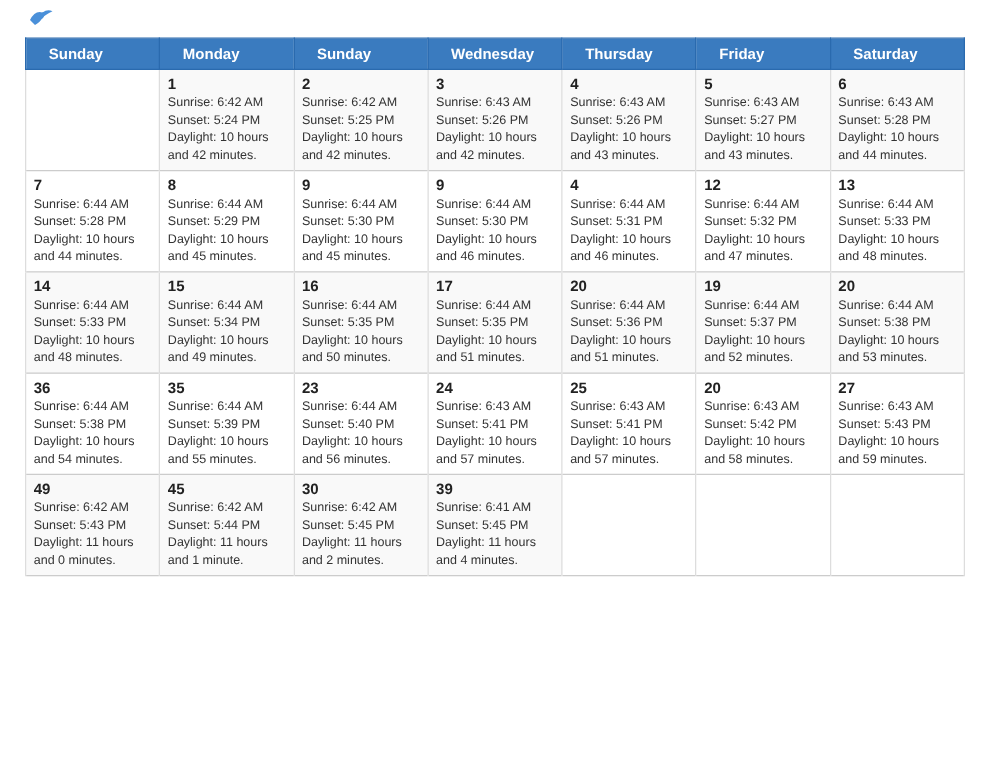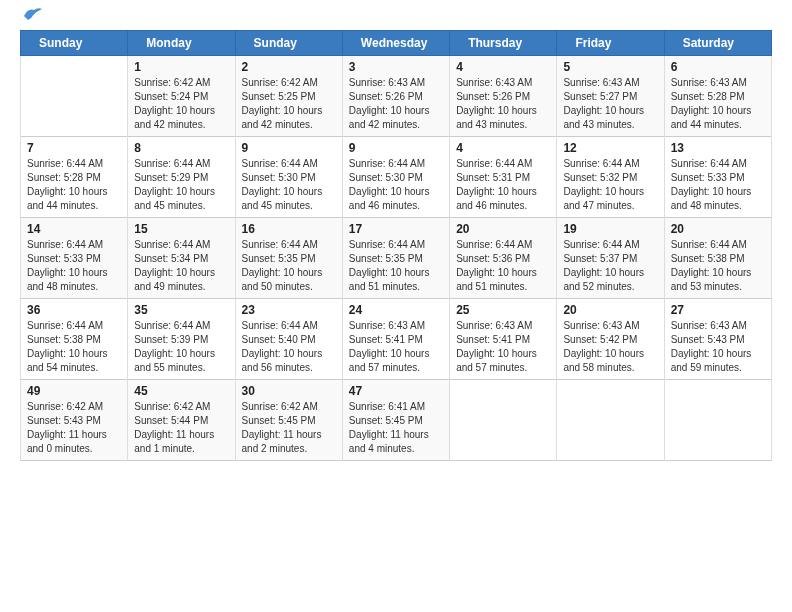--- a/index.html
+++ b/index.html
@@ -255,21 +255,21 @@
           </td>
           <td>
             <div class="day-num">45</div>
             <div class="day-info">Sunrise: 6:42 AM<br>Sunset: 5:44 PM<br>Daylight: 11 hours and 1 minute.</div>
           </td>
           <td>
             <div class="day-num">30</div>
             <div class="day-info">Sunrise: 6:42 AM<br>Sunset: 5:45 PM<br>Daylight: 11 hours and 2 minutes.</div>
           </td>
           <td>
-            <div class="day-num">47</div>
+            <div class="day-num">39</div>
             <div class="day-info">Sunrise: 6:41 AM<br>Sunset: 5:45 PM<br>Daylight: 11 hours and 4 minutes.</div>
           </td>
           <td class="empty-cell"></td>
           <td class="empty-cell"></td>
           <td class="empty-cell"></td>
         </tr>
       </tbody>
   </table>
 </div>
 

